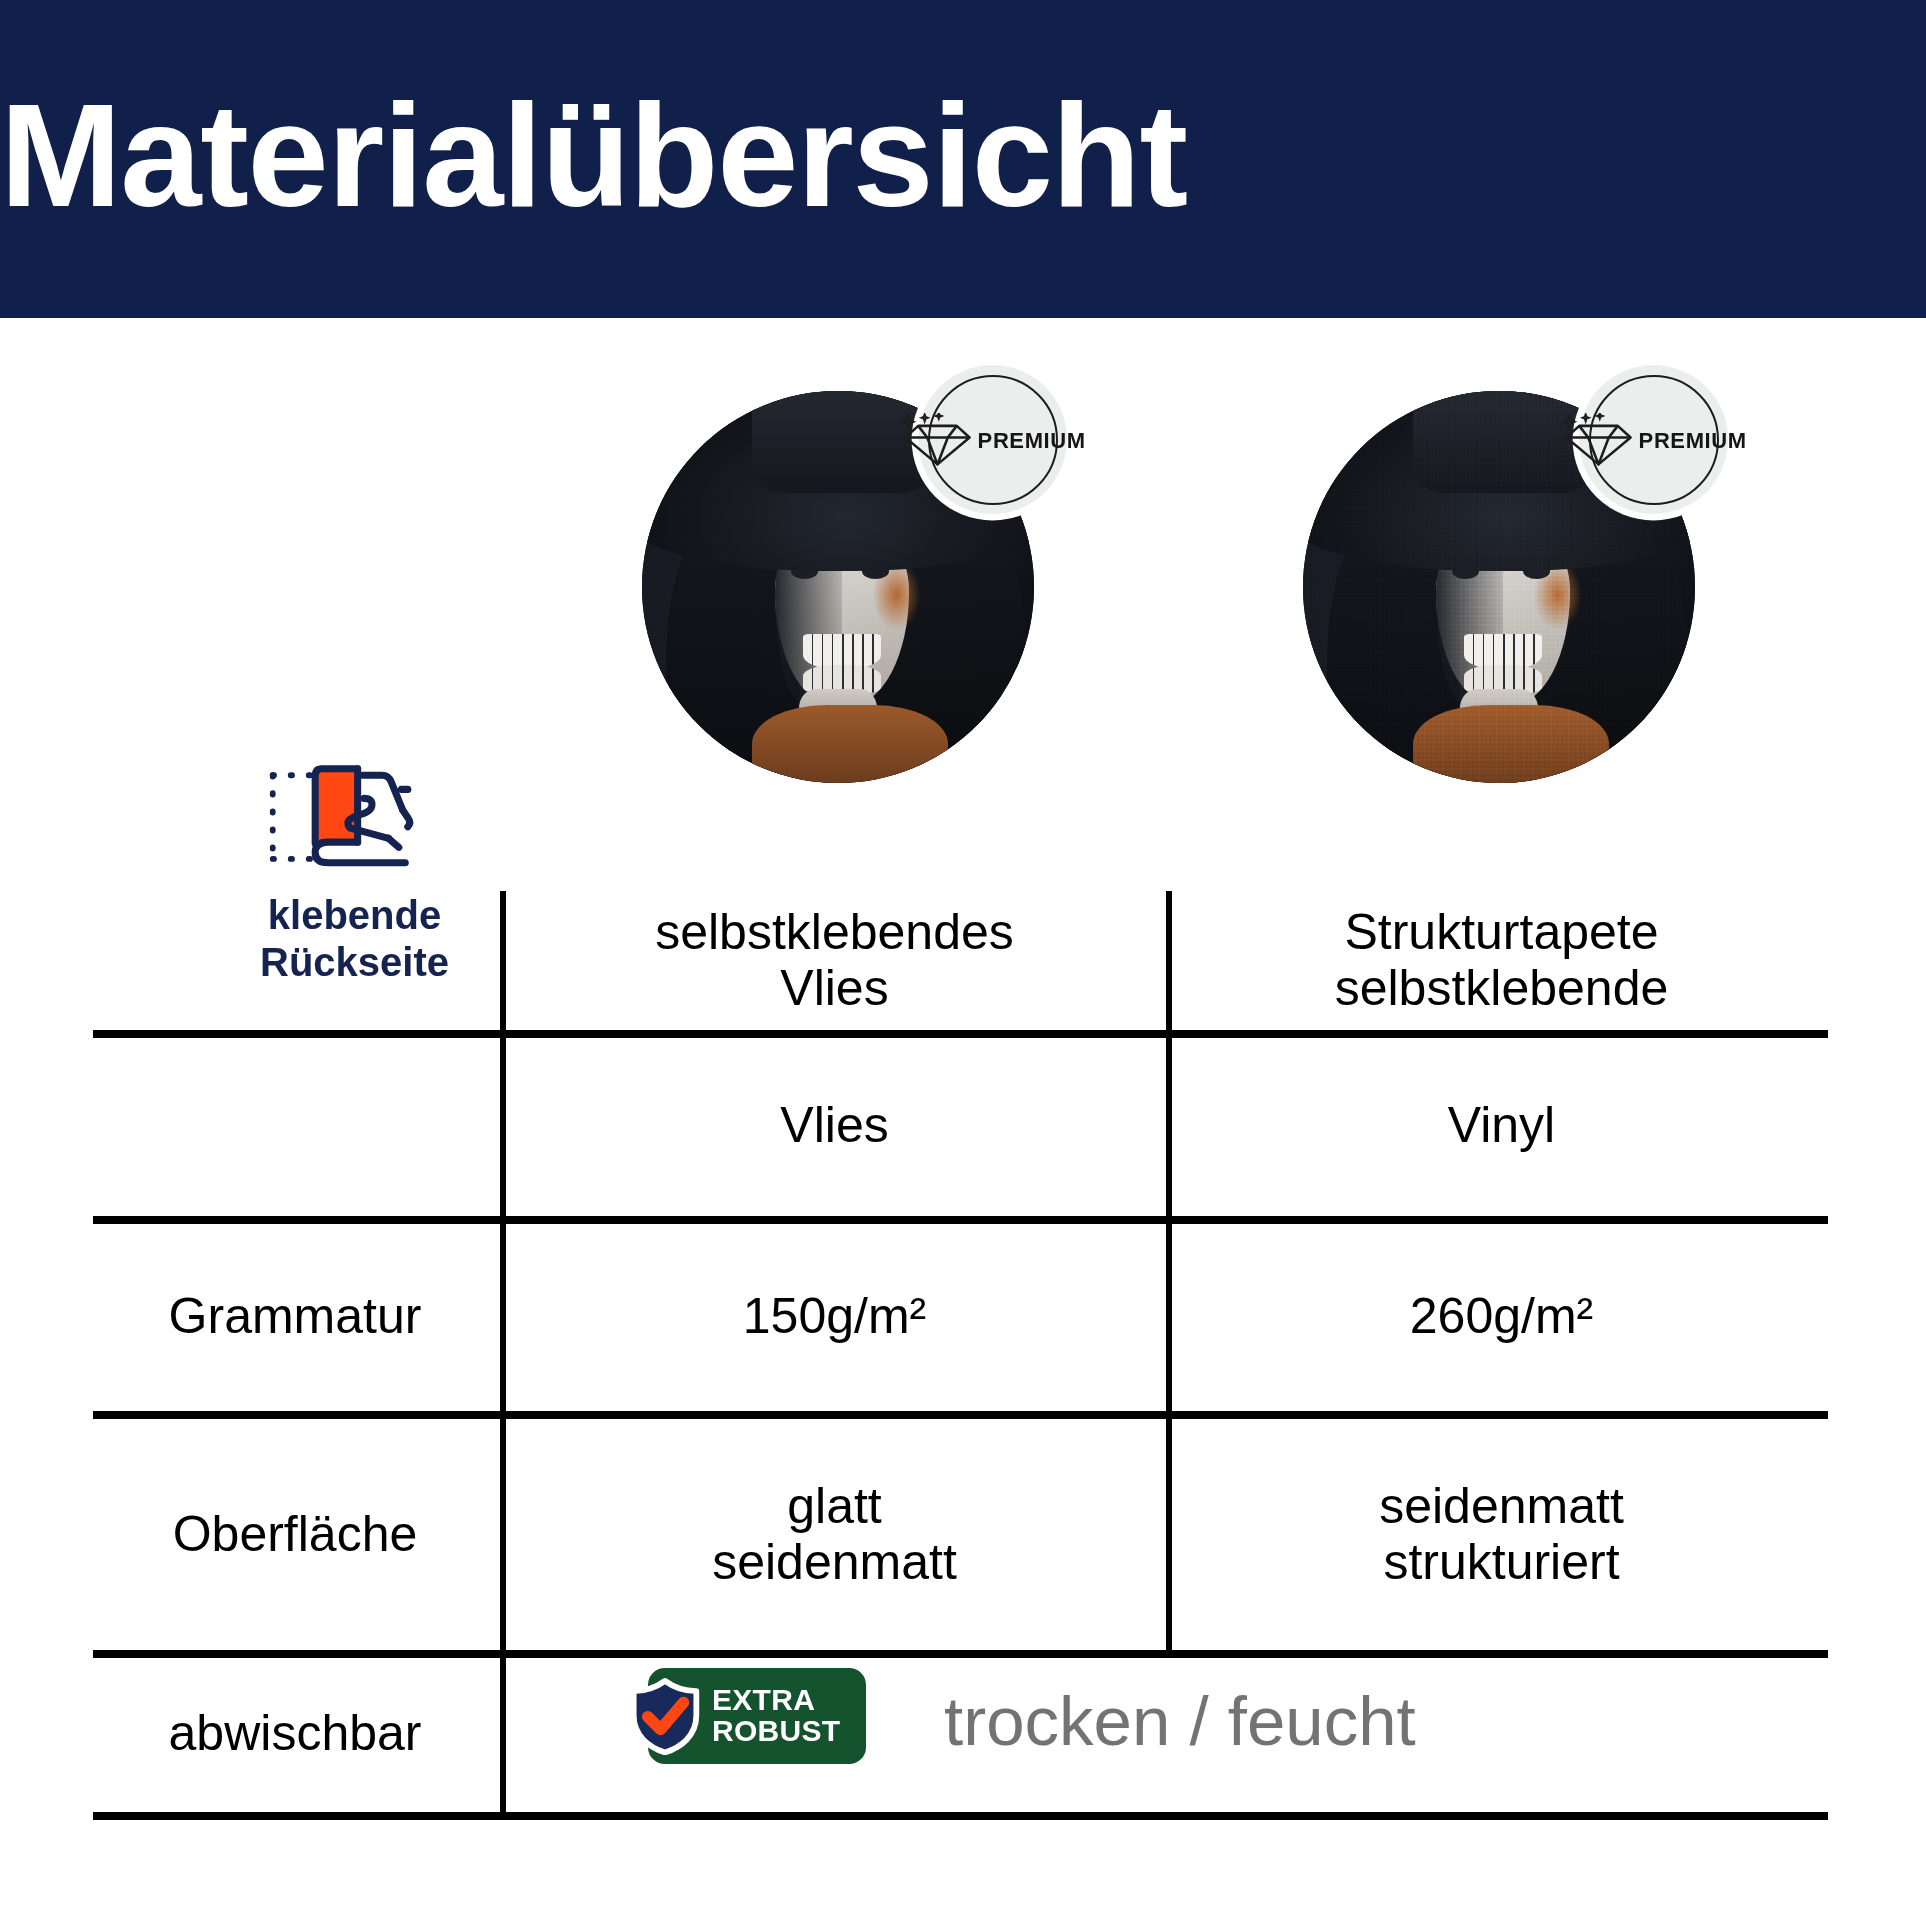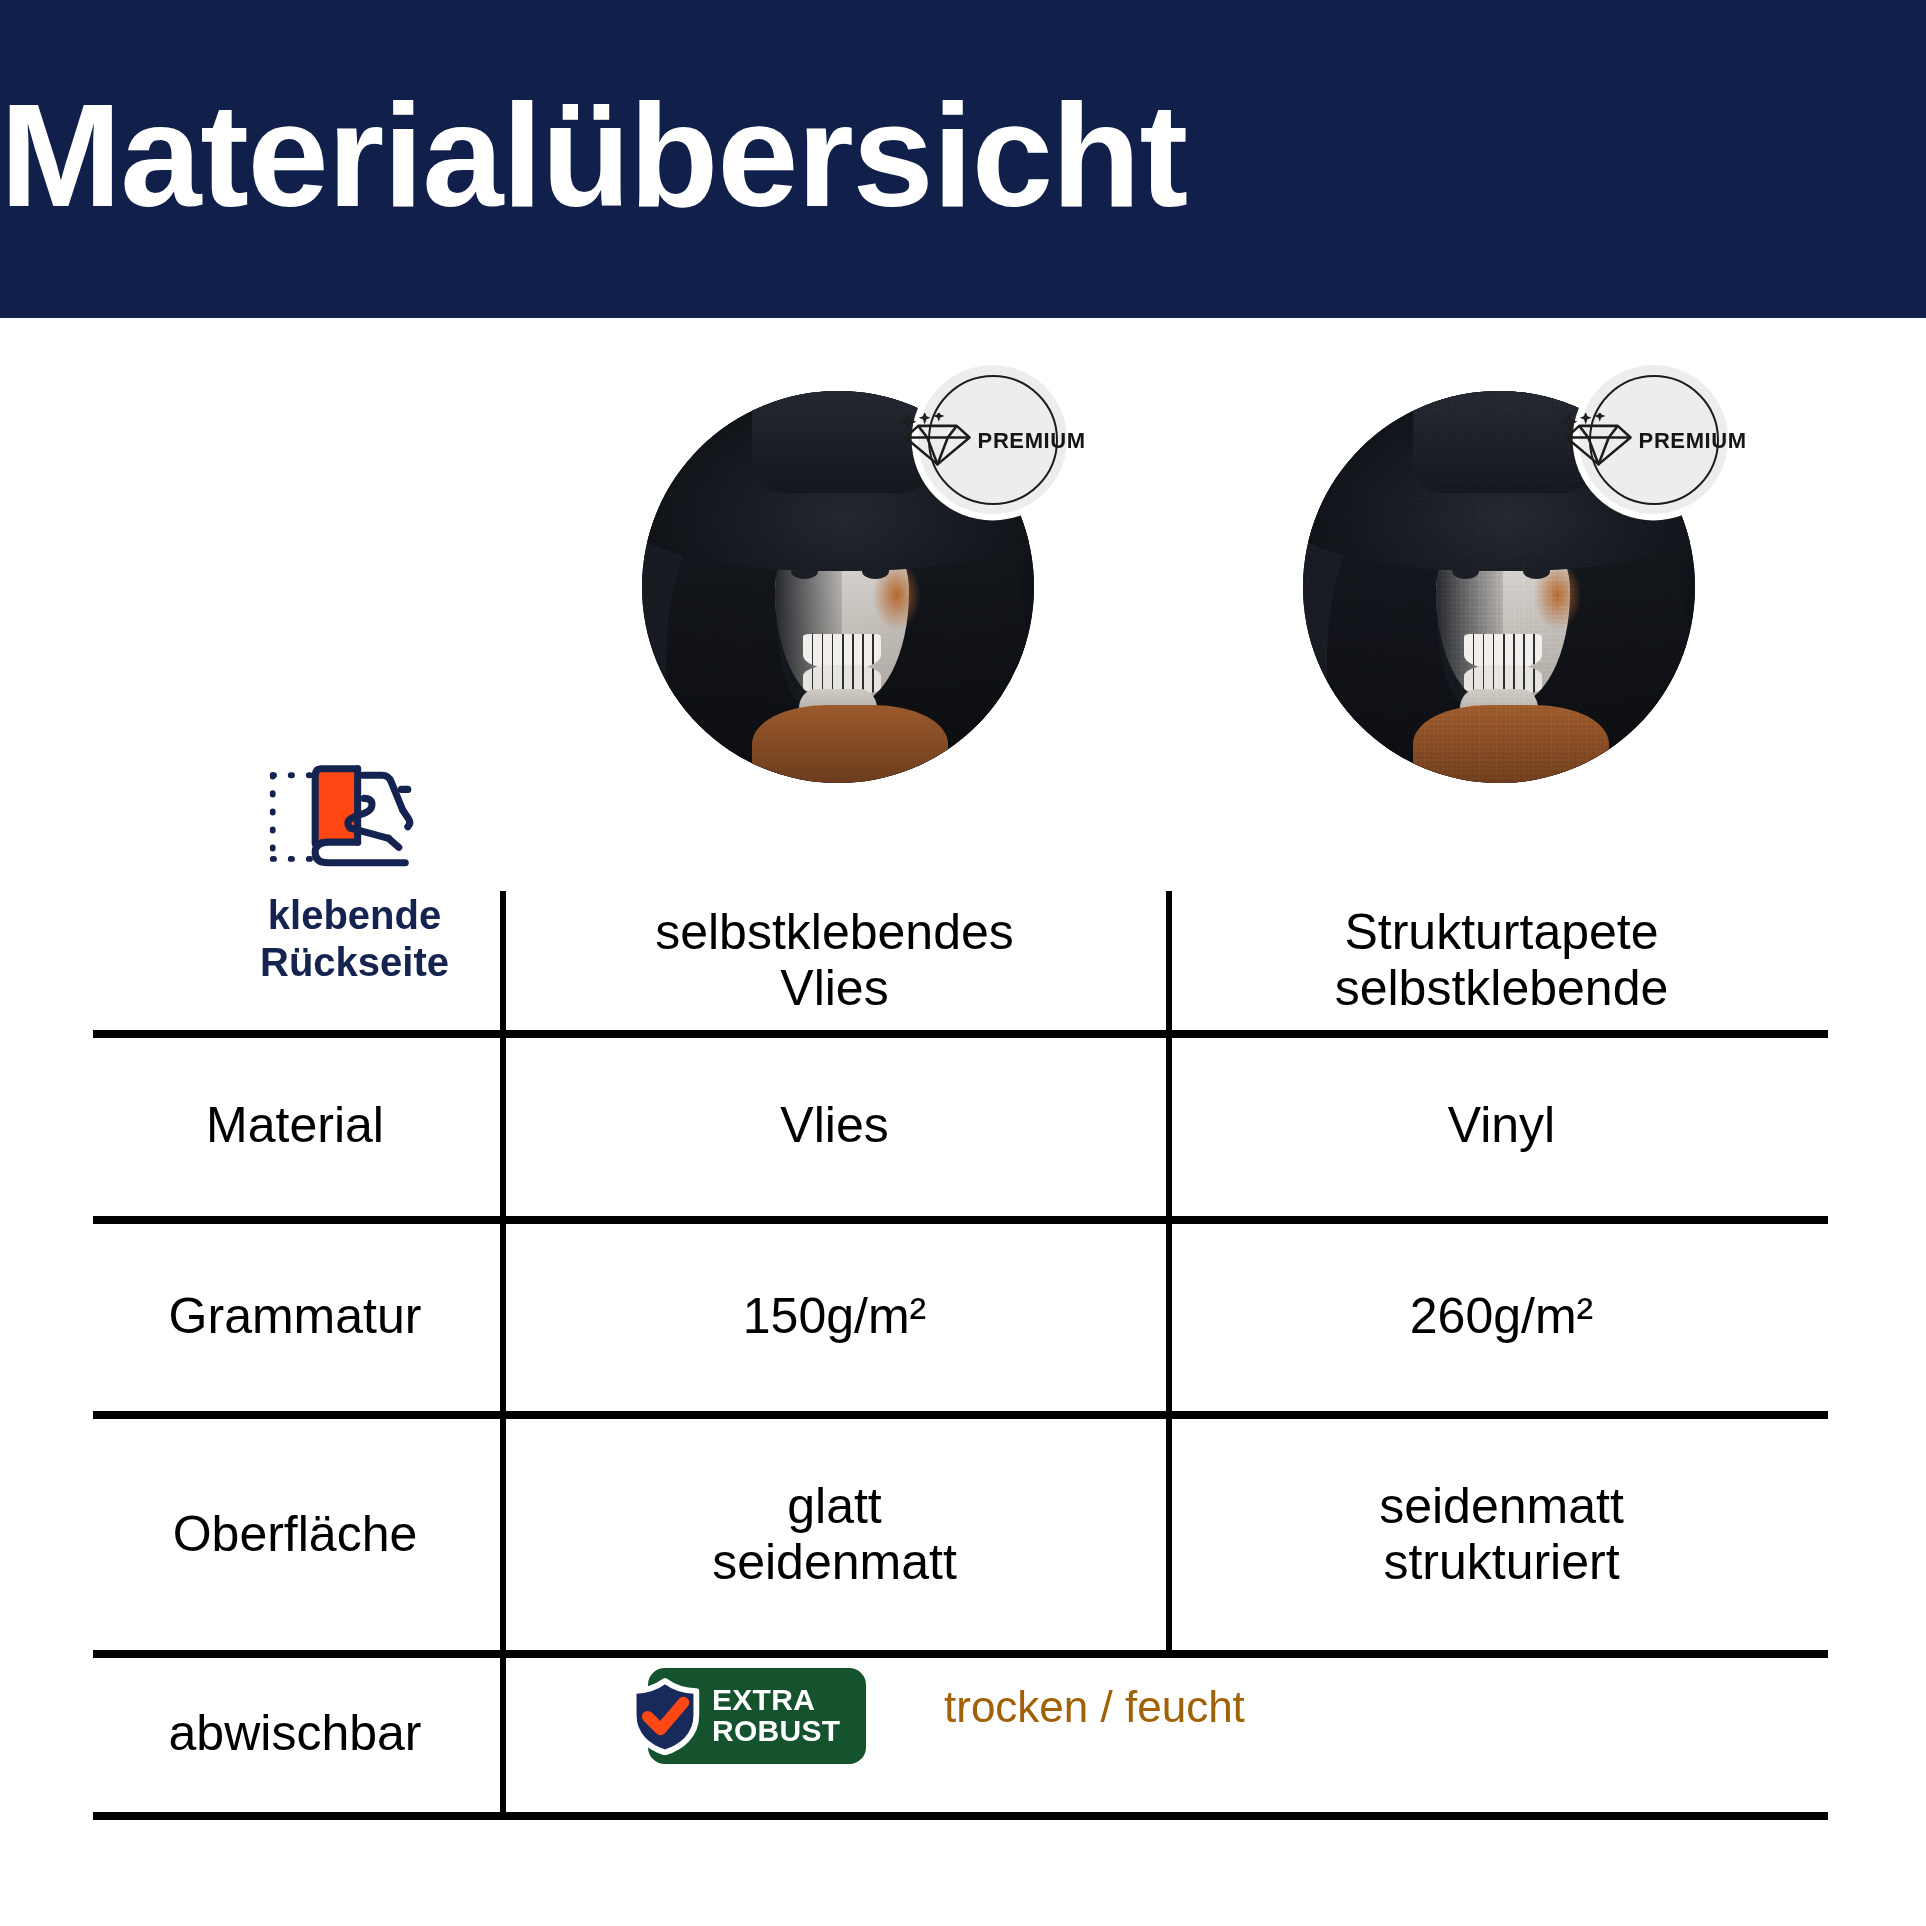--- a/index.html
+++ b/index.html
@@ -195,21 +195,21 @@
     margin-left:64px;
     color:#ffffff;
     font-weight:bold;
     font-size:30px;
     line-height:1.02;
     letter-spacing:0.3px;
   }
   .robust-text div{white-space:nowrap;}
   .robust-value{
     position:absolute;left:944px;top:1682px;
-    font-size:44px;color:#a16207;white-space:nowrap;
+    font-size:69px;color:#737373;white-space:nowrap;
   }
 </style>
 </head>
 <body>
 
 <div id="page">
 
   <div class="header">
     <div class="header-title">Materialübersicht</div>
   </div>
@@ -346,21 +346,20 @@
       <div>Vlies</div>
     </div>
   </div>
   <div class="cell" style="left:1174px; top:892px; width:655px; height:136px;">
     <div>
       <div>Strukturtapete</div>
       <div>selbstklebende</div>
     </div>
   </div>
 
-  <div class="cell label" style="left:93px; top:1035px; width:404px; height:180px;">Material</div>
   <div class="cell" style="left:507px;  top:1035px; width:655px; height:180px;">Vlies</div>
   <div class="cell" style="left:1174px; top:1035px; width:655px; height:180px;">Vinyl</div>
 
   <div class="cell label" style="left:93px; top:1222px; width:404px; height:187px;">Grammatur</div>
   <div class="cell" style="left:507px;  top:1222px; width:655px; height:187px;">150g/m²</div>
   <div class="cell" style="left:1174px; top:1222px; width:655px; height:187px;">260g/m²</div>
 
   <div class="cell label" style="left:93px; top:1418px; width:404px; height:231px;">Oberfläche</div>
   <div class="cell" style="left:507px;  top:1418px; width:655px; height:231px;">
     <div>

